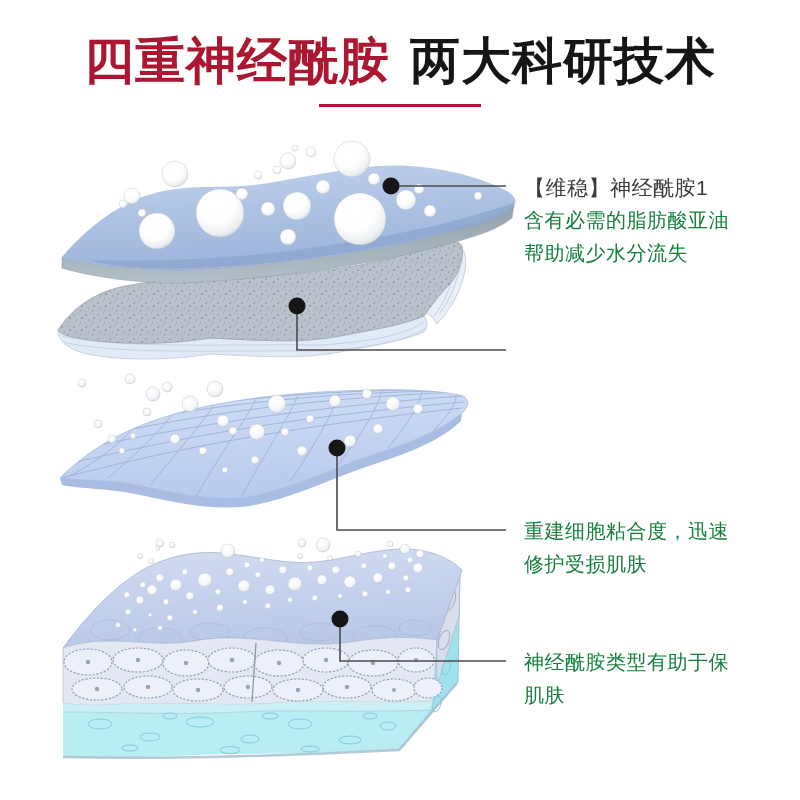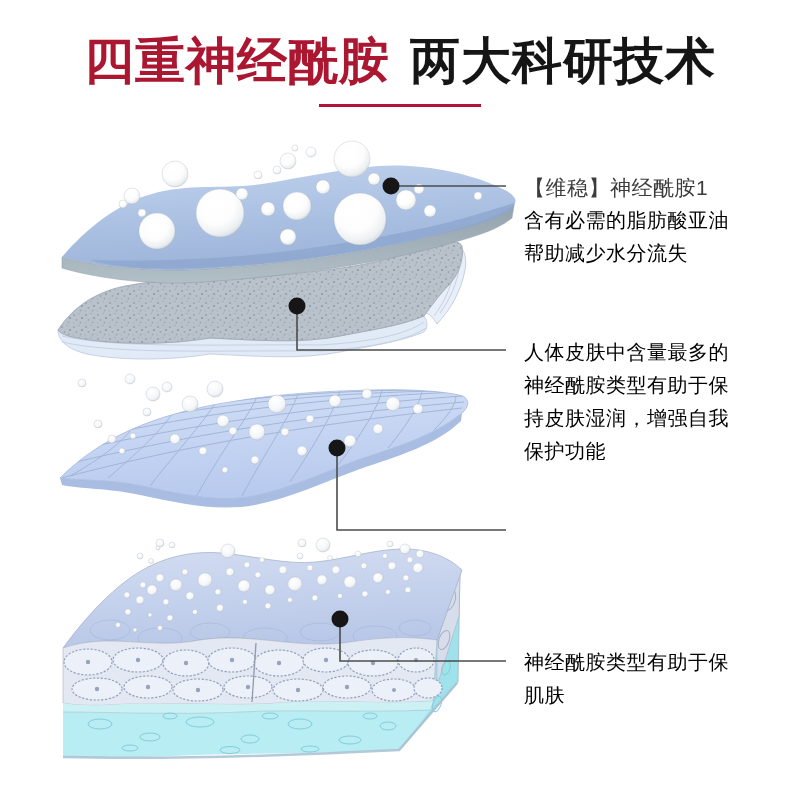--- a/index.html
+++ b/index.html
@@ -8,21 +8,21 @@
     font-family:"Liberation Sans", sans-serif;
   }
   .stage{position:absolute;inset:0;width:676px;height:800px;}
   .illus{position:absolute;left:0;top:0;width:800px;height:800px;}
   header{position:absolute;top:28px;left:0;width:800px;text-align:center;z-index:2;}
   h1{margin:0;font-size:50px;font-weight:700;color:#151515;line-height:66px;letter-spacing:1px;}
   .t-red{color:#ab1730;margin-right:20px;}
   .title-underline{width:162px;height:3px;background:#b5123a;margin:10px auto 0;}
   .callout{position:absolute;left:524px;width:260px;z-index:3;}
   .c-head{font-size:21px;font-weight:500;color:#3c3c3c;line-height:33px;letter-spacing:0.5px;}
-  .c-body{font-size:20px;font-weight:400;color:#000000;line-height:33px;letter-spacing:0.5px;white-space:pre-line;}
+  .c-body{font-size:20px;font-weight:400;color:#15803d;line-height:33px;letter-spacing:0.5px;white-space:pre-line;}
   .co-1{top:171px}.co-2{top:336px}.co-3{top:515px}.co-4{top:646px}
 </style>
 </head>
 <body>
 
 <div class="stage">
 
   <header>
     <h1><span class="t-red">四重神经酰胺</span><span class="t-black">两大科研技术</span></h1>
     <div class="title-underline"></div>
@@ -324,25 +324,23 @@
       <circle cx="340" cy="619" r="8.5"></circle>
     </g>
   </svg>
 
   <div class="callout co-1">
     <div class="c-head">【维稳】神经酰胺1</div>
     <div class="c-body">含有必需的脂肪酸亚油
 帮助减少水分流失</div>
   </div>
   <div class="callout co-2">
-    <div class="c-body">人体皮肤中含量最多的
-神经酰胺类型有助于保
-持皮肤湿润，增强自我
-保护功能</div>
   </div>
   <div class="callout co-3">
+    <div class="c-body">重建细胞粘合度，迅速
+修护受损肌肤</div>
   </div>
   <div class="callout co-4">
     <div class="c-body">神经酰胺类型有助于保
 肌肤</div>
   </div>
 
 </div>
 
 </body></html>

